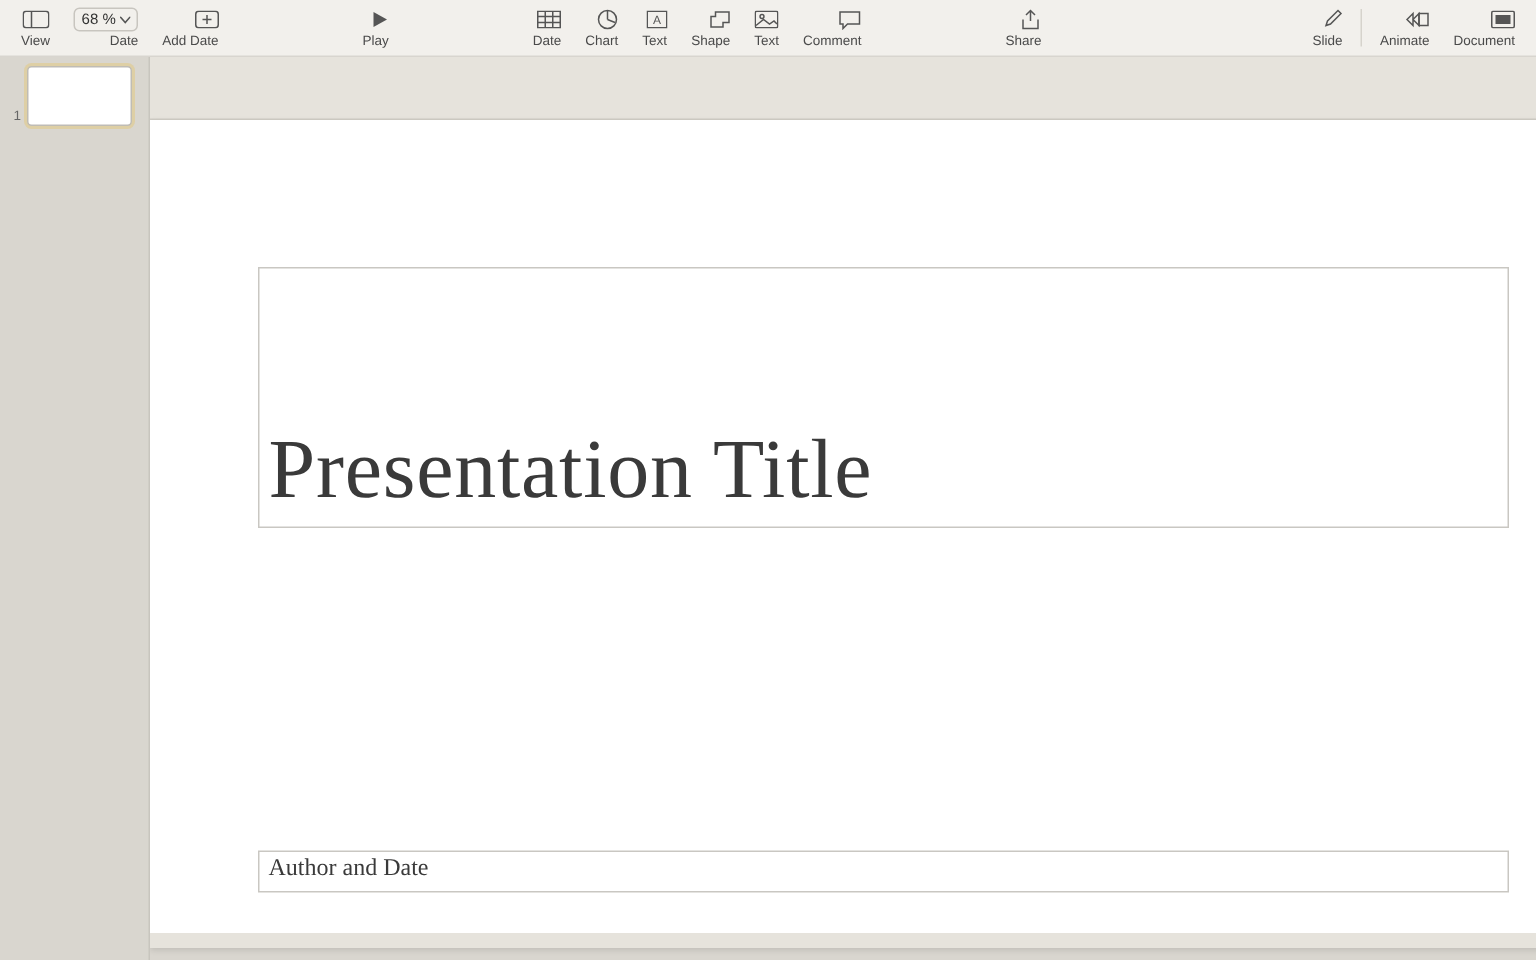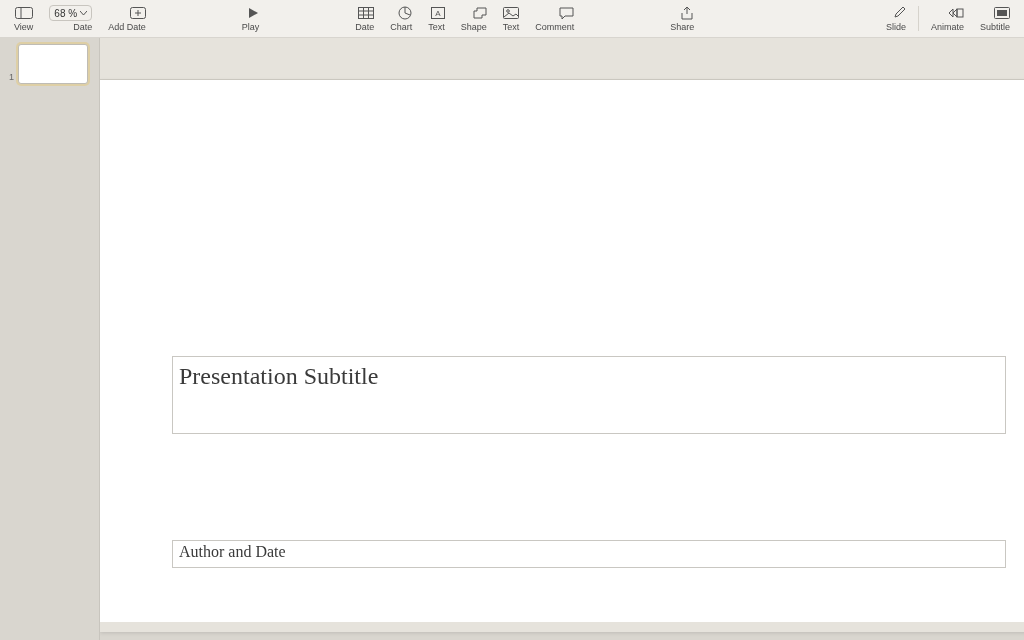--- a/index.html
+++ b/index.html
@@ -109,21 +109,21 @@
     border: 1px solid #c9c7c2;
     padding: 6px 6px;
   }
   .subtitle-text {
     font-family: Georgia, "Times New Roman", serif;
     font-size: 24px;
     color: #3a3a3a;
   }
   .author-box {
     position: absolute;
-    left: 72px; top: 460px;
+    left: 72px; top: 487px;
     width: 834px; height: 28px;
     border: 1px solid #c9c7c2;
     padding: 2px 6px;
   }
   .author-text {
     font-family: Georgia, "Times New Roman", serif;
     font-size: 16px;
     color: #3a3a3a;
   }
   .bottom-band {
@@ -276,38 +276,38 @@
       </span>
       <span class="lbl">Animate</span>
     </div>
     <div class="tb-item">
       <span class="icon">
         <svg width="16" height="12" viewBox="0 0 16 12">
             <rect x="0.5" y="0.5" width="15" height="11" rx="1" fill="none" stroke="#555"></rect>
             <rect x="3" y="3" width="10" height="6" fill="#555"></rect>
           </svg>
       </span>
-      <span class="lbl">Subtitle</span>
+      <span class="lbl">Document</span>
     </div>
   </div>
 </div>
 
 <div class="workspace">
   <div class="slide-panel">
     <div class="thumb-row">
       <div class="thumb-num">1</div>
       <div class="thumb"></div>
     </div>
   </div>
 
   <div class="canvas-area">
     <div class="canvas-shadowband"></div>
     <div class="slide">
-      <div class="subtitle-box">
-        <div class="subtitle-text">Presentation Subtitle</div>
+      <div class="title-box">
+        <div class="title-text">Presentation Title</div>
       </div>
       <div class="author-box">
         <div class="author-text">Author and Date</div>
       </div>
       <div class="bottom-band"></div>
     </div>
   </div>
 </div>
 
 </body></html>

